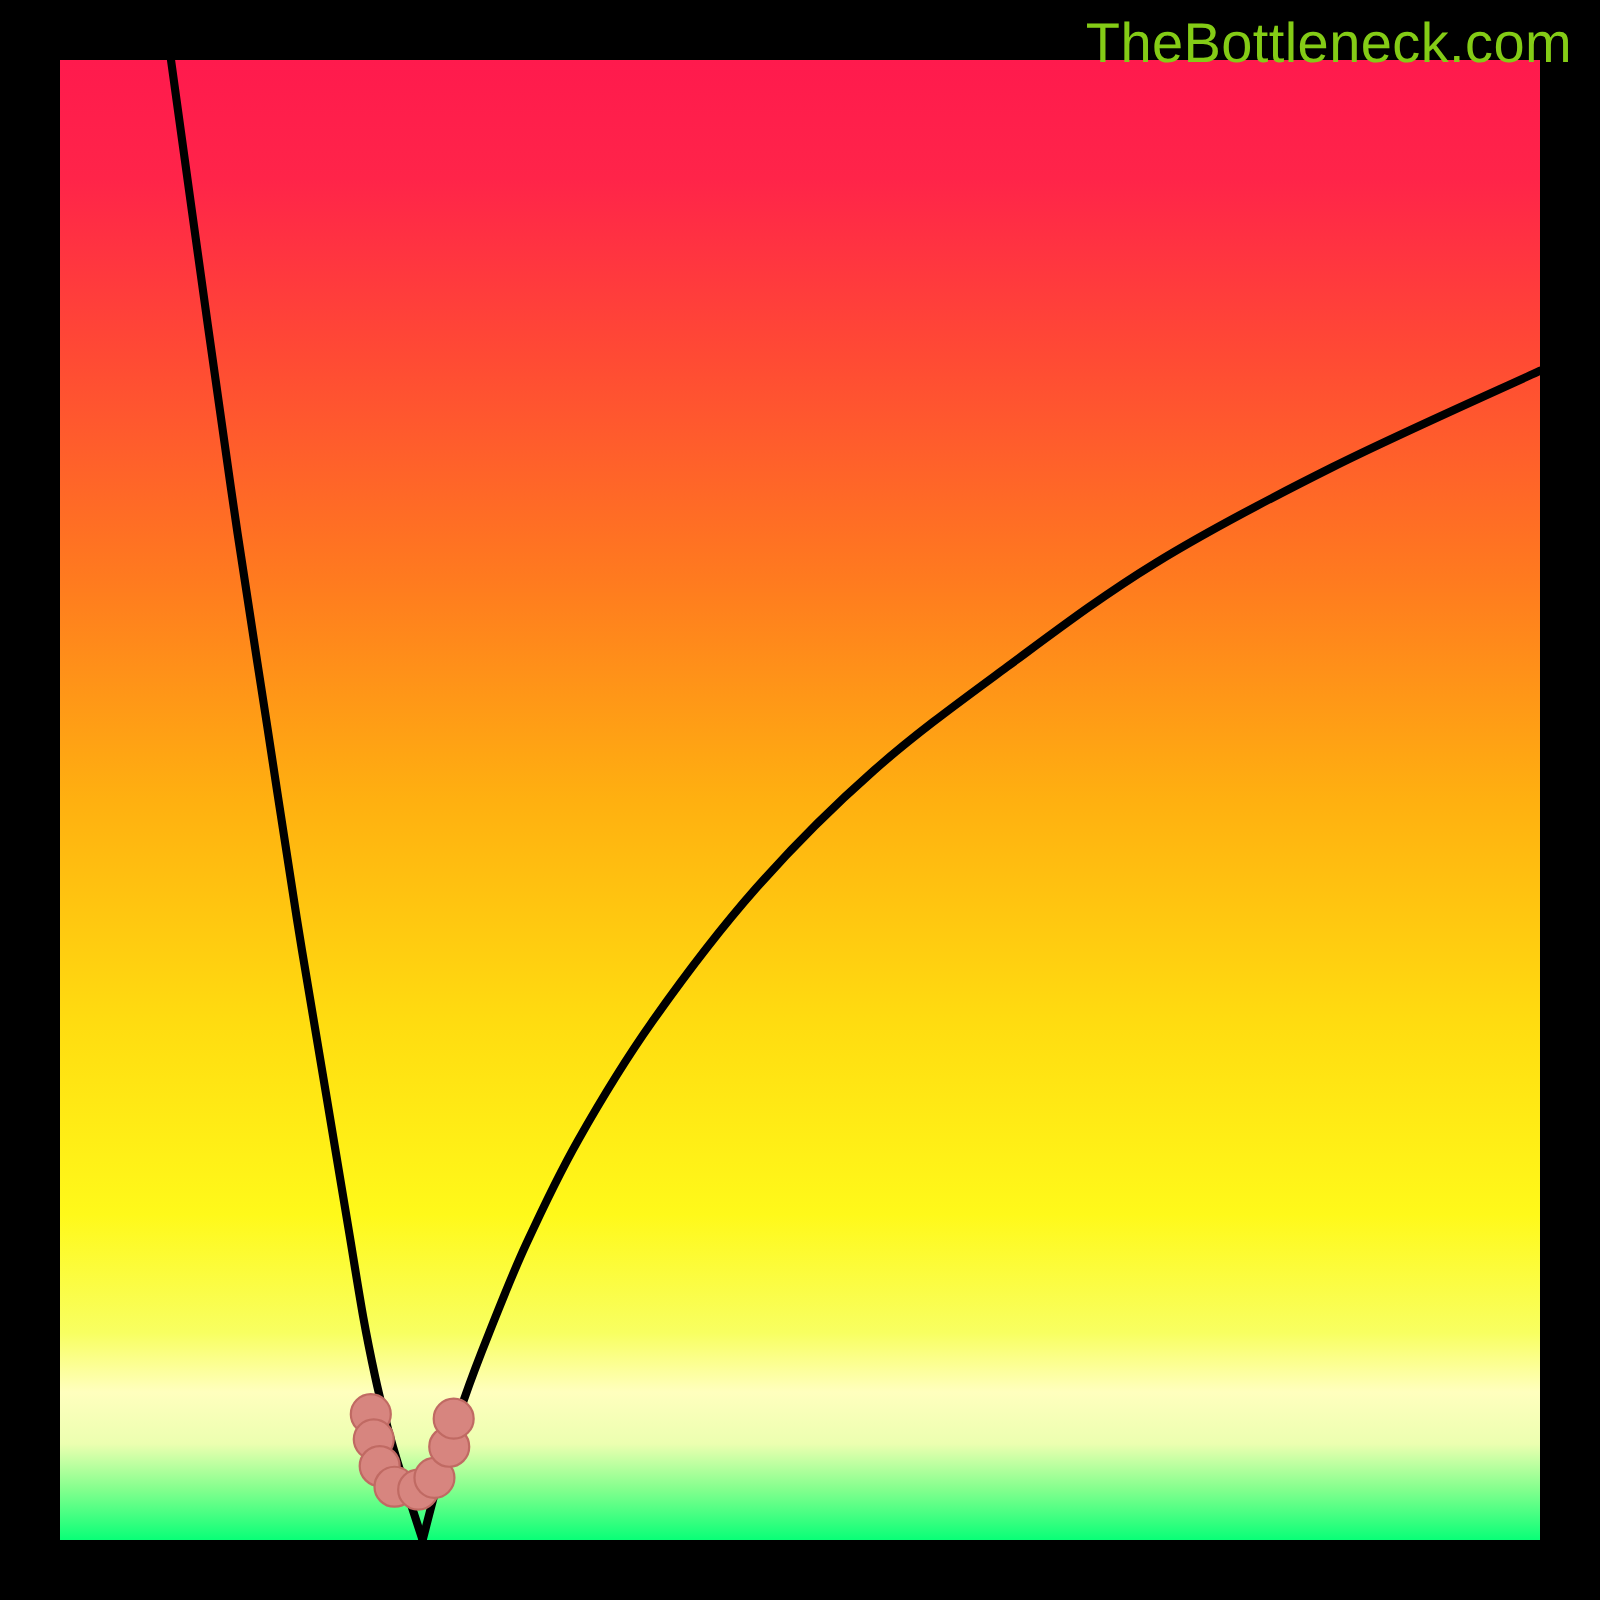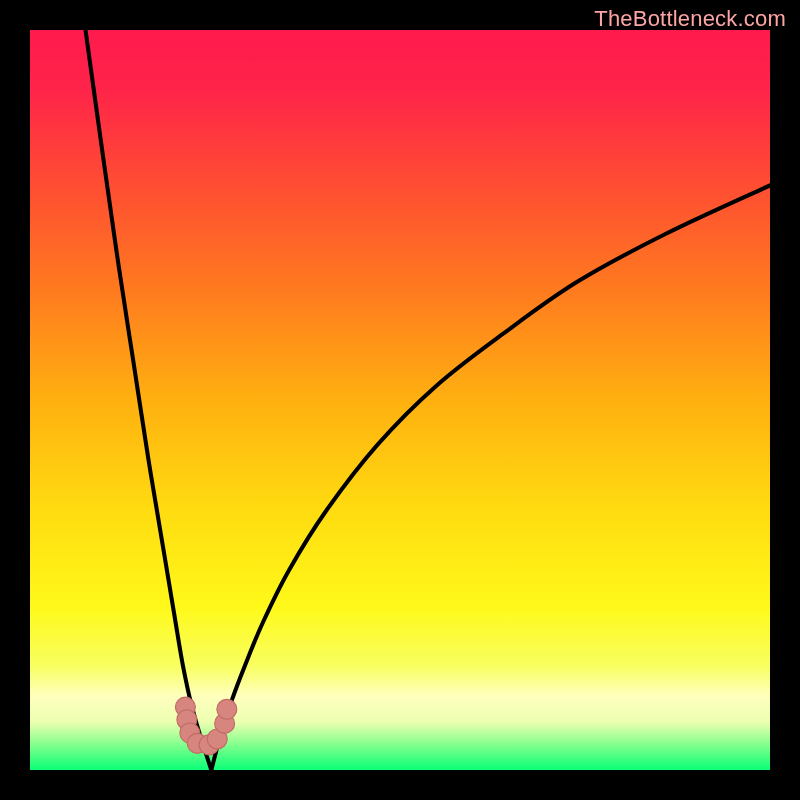--- a/index.html
+++ b/index.html
@@ -31,22 +31,22 @@
     position: absolute;
     left: 0;
     top: 0;
     width: 100%;
     height: 100%;
   }
   .watermark {
     position: absolute;
     top: 6px;
     right: 14px;
-    color: #fca5a5;
-    font-size: 22px;
+    color: #84cc16;
+    font-size: 28px;
     font-weight: 500;
     letter-spacing: 0.2px;
     z-index: 10;
   }
   svg.curves {
     position: absolute;
     left: 0;
     top: 0;
     width: 100%;
     height: 100%;

